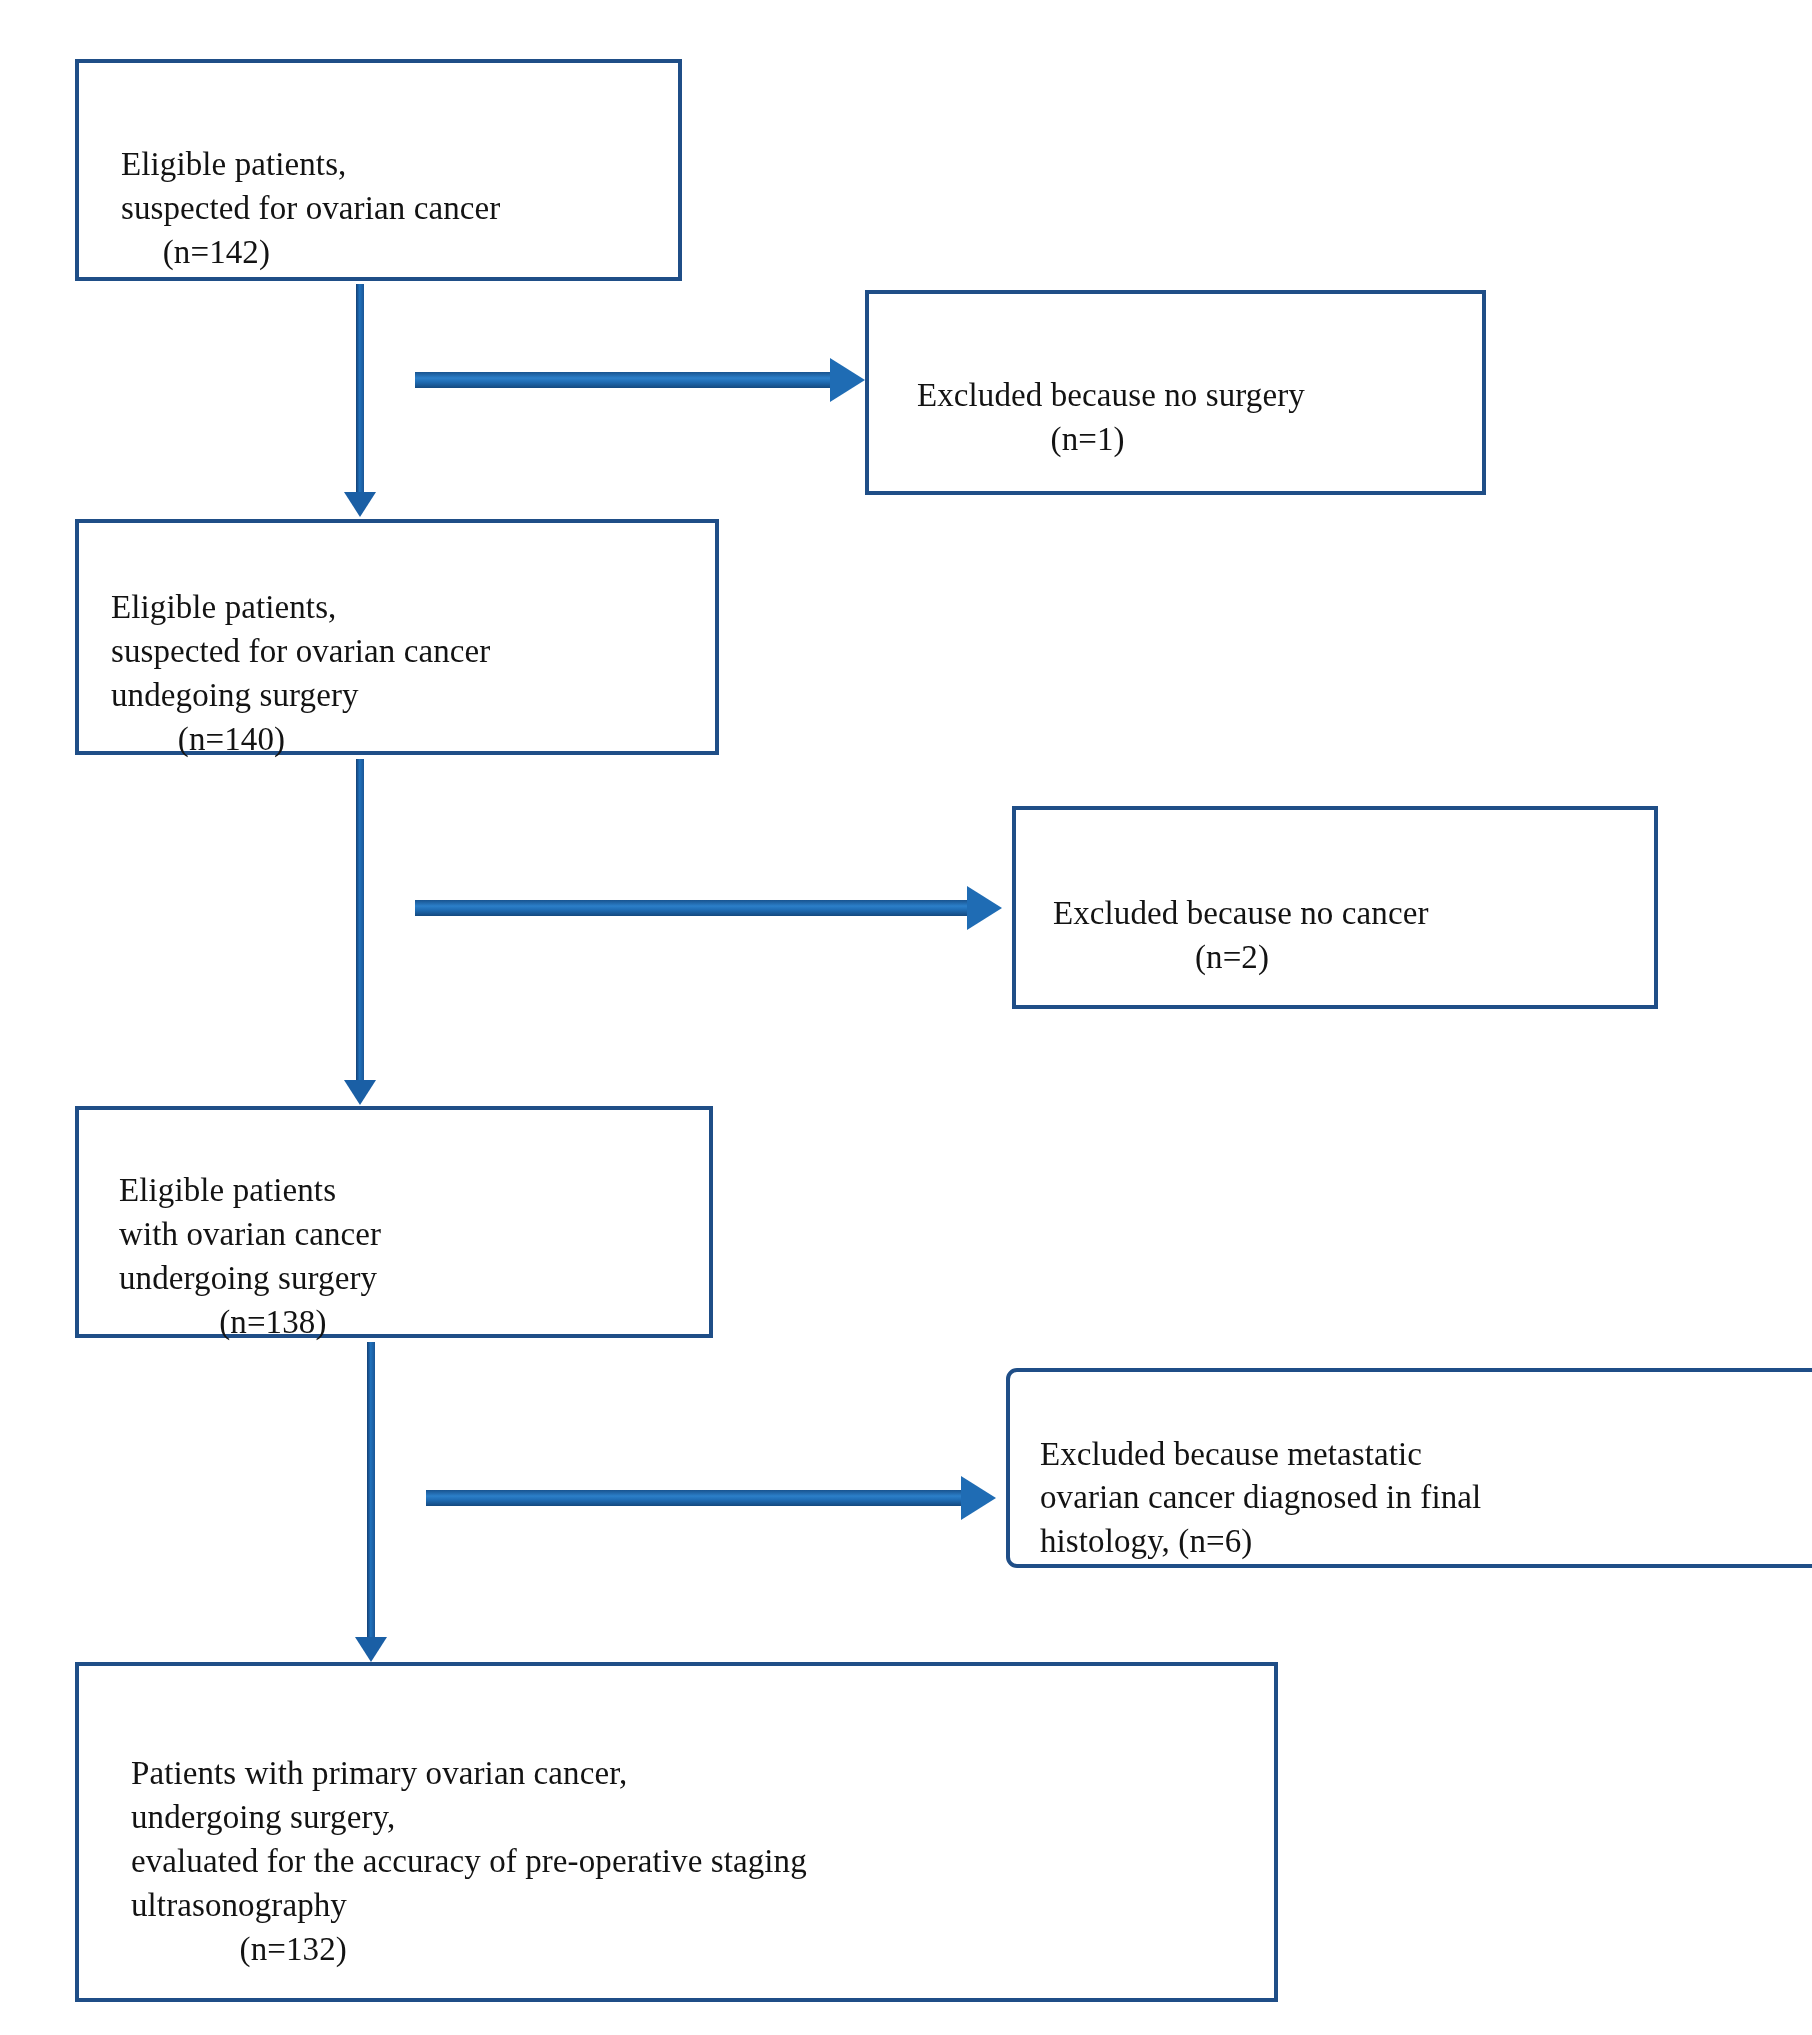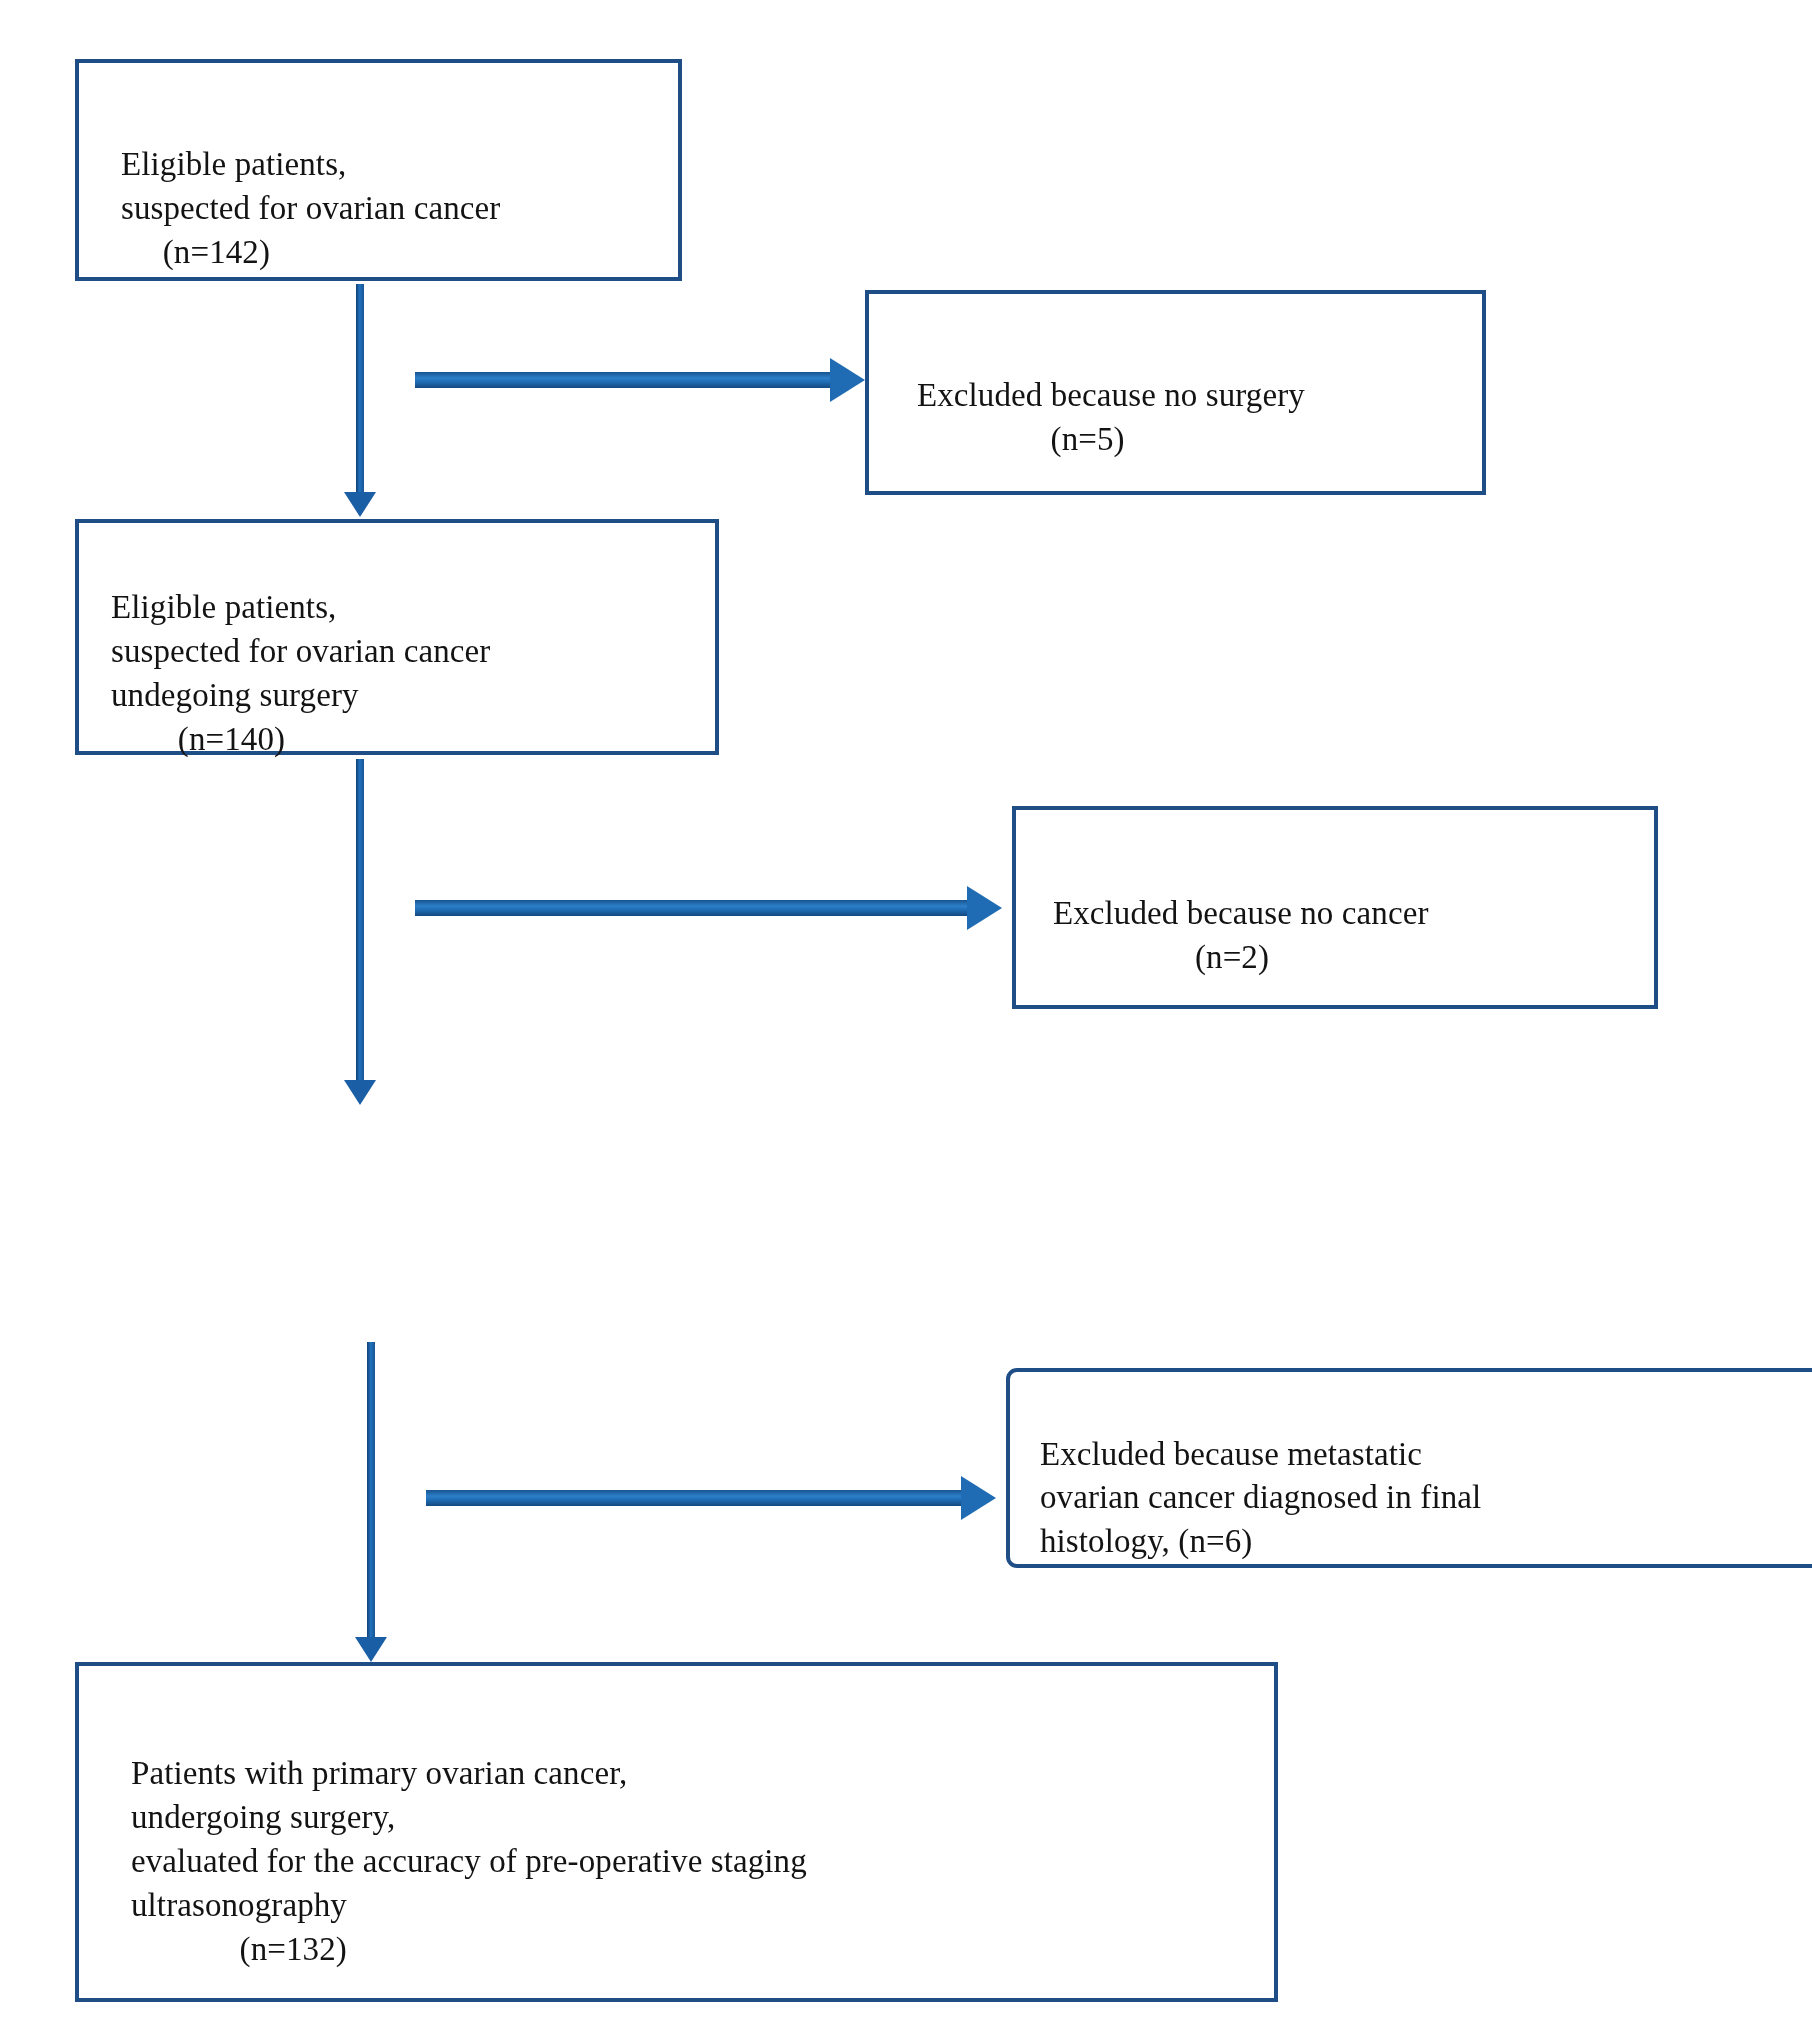--- a/index.html
+++ b/index.html
@@ -104,21 +104,21 @@
     <div class="head"></div>
   </div>
 
   <div class="h-arrow" style="left:415px; top:357px; width:450px; height:46px;">
     <div class="bar" style="width:418px;"></div>
     <div class="tip"></div>
   </div>
 
   <div class="flow-box" style="left:865px; top:290px; width:621px; height:205px;">
     <div class="box-text" style="top:38px; left:48px; right:16px;">Excluded because no surgery
-                (n=5)</div>
+                (n=1)</div>
   </div>
 
   <div class="flow-box" style="left:75px; top:519px; width:644px; height:236px;">
     <div class="box-text" style="top:21px; left:32px; right:16px;">Eligible patients,
 suspected for ovarian cancer
 undegoing surgery
         (n=140)</div>
   </div>
 
   <div class="v-arrow" style="left:341px; top:759px; width:37px; height:346px;">
@@ -129,20 +129,26 @@
   <div class="h-arrow" style="left:415px; top:885px; width:587px; height:46px;">
     <div class="bar" style="width:555px;"></div>
     <div class="tip"></div>
   </div>
 
   <div class="flow-box" style="left:1012px; top:806px; width:646px; height:203px;">
     <div class="box-text" style="top:40px; left:37px; right:16px;">Excluded because no cancer
                  (n=2)</div>
   </div>
 
+  <div class="flow-box" style="left:75px; top:1106px; width:638px; height:232px;">
+    <div class="box-text" style="top:17.3px; left:40px; right:16px;">Eligible patients
+with ovarian cancer
+undergoing surgery
+            (n=138)</div>
+  </div>
 
   <div class="v-arrow" style="left:352px; top:1342px; width:37px; height:320px;">
     <div class="shaft" style="height:296px;"></div>
     <div class="head"></div>
   </div>
 
   <div class="h-arrow" style="left:426px; top:1475px; width:570px; height:46px;">
     <div class="bar" style="width:537px;"></div>
     <div class="tip"></div>
   </div>

